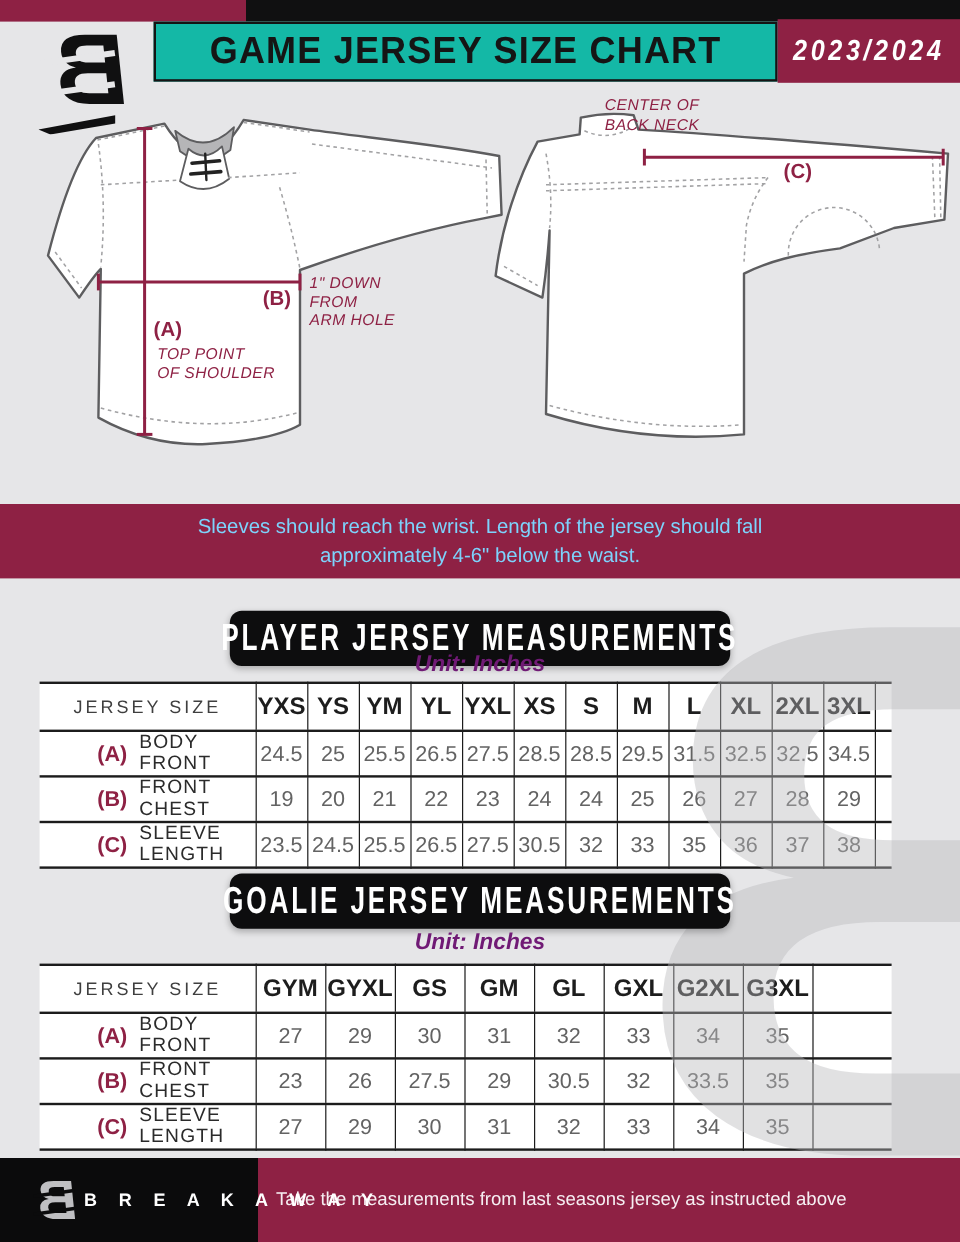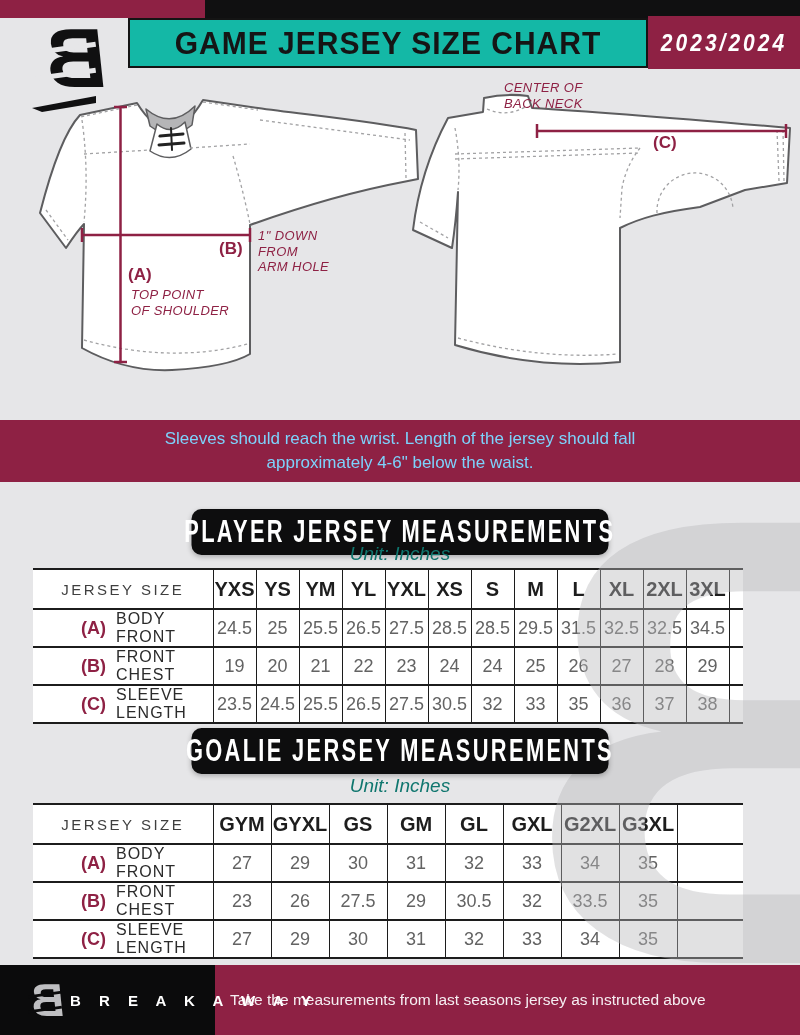--- a/index.html
+++ b/index.html
@@ -33,22 +33,22 @@
   .note-band{position:absolute;left:0;top:420px;width:800px;height:62px;background:#8e2144;z-index:6;
              display:flex;flex-direction:column;align-items:center;justify-content:center;}
   .note-band div{color:#7dd3fc;font-size:17px;line-height:24px;}
 
   
   .banner{position:absolute;left:50%;transform:translateX(-50%);width:417px;height:46px;background:#0d0d0e;
           border-radius:10px;display:flex;align-items:center;justify-content:center;z-index:5;
           box-shadow:0 2px 5px rgba(0,0,0,0.25);}
   .banner span{color:#ffffff;font-weight:bold;font-size:28px;letter-spacing:3px;white-space:nowrap;
                transform:scale(0.78,1.12);}
-  .unit{position:absolute;left:0;width:800px;text-align:center;font-style:italic;font-weight:normal;
-        font-size:19px;color:#0f766e;z-index:5;}
+  .unit{position:absolute;left:0;width:800px;text-align:center;font-style:italic;font-weight:bold;
+        font-size:19px;color:#701a75;z-index:5;}
 
   
   .size-table{position:absolute;left:33px;border-collapse:collapse;table-layout:fixed;z-index:2;
               border-top:2.5px solid #1c1c1c;}
   .size-table tr{border-bottom:2.5px solid #1c1c1c;}
   .size-table td{padding:0;margin:0;background:#ffffff;text-align:center;vertical-align:middle;height:33px;}
   .size-table tr.head td{height:38px;}
   .size-table td.sz{border-left:1.5px solid #1c1c1c;font-weight:bold;font-size:20px;color:#1d1d1d;}
   .size-table td.val{border-left:1.5px solid #1c1c1c;font-size:18px;color:#636363;}
   .size-table td.tail{border-left:1.5px solid #1c1c1c;}

